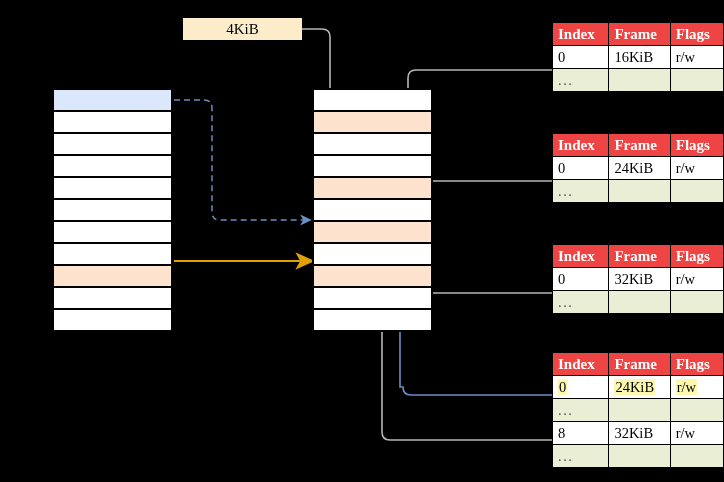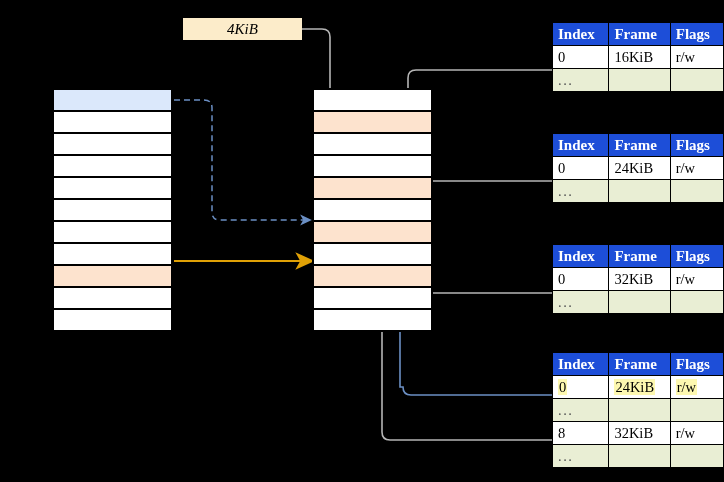--- a/index.html
+++ b/index.html
@@ -35,33 +35,32 @@
   
   .label-box {
     position: absolute;
     box-sizing: border-box;
     background: #fcecca;
     color: #000000;
     font-size: 15px;
     text-align: center;
     line-height: 22px;
     height: 22px;
-    font-style: italic;
   }
 
   
   .ptable {
     position: absolute;
     border-collapse: collapse;
     font-size: 14.5px;
     background: #ffffff;
     border: 1px solid #9cbb3a;
   }
   .ptable th {
-    background: #1d4ed8;
+    background: #ef4444;
     color: #ffffff;
     font-weight: bold;
     text-align: left;
     padding: 1px 5px;
     border: 1px solid #000000;
     font-size: 15px;
     height: 20px;
   }
   .ptable td {
     background: #ffffff;

